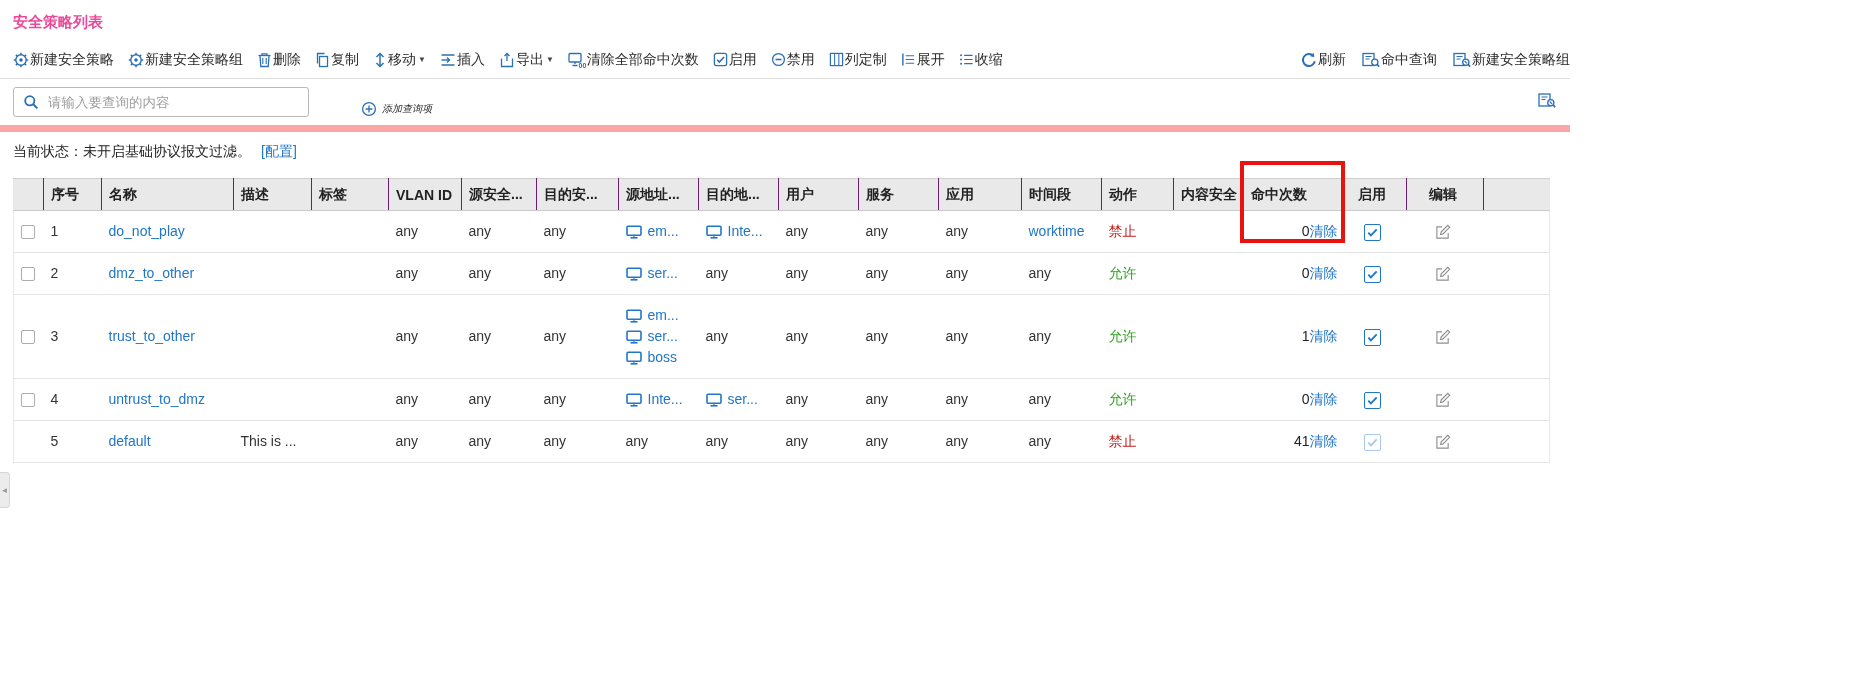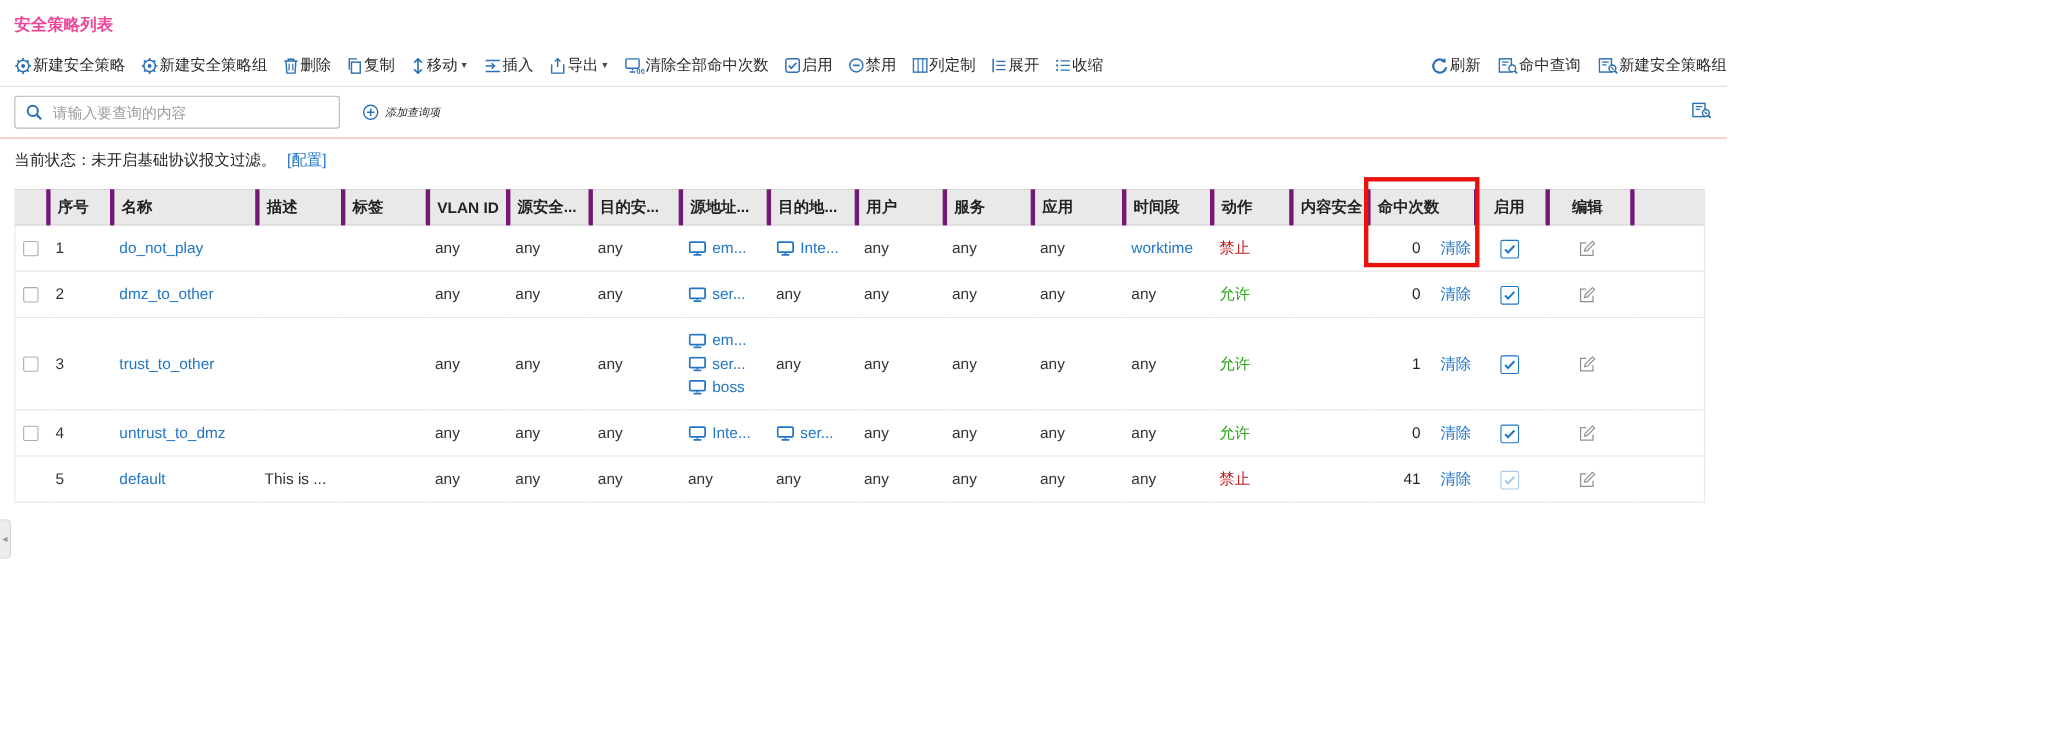--- a/index.html
+++ b/index.html
@@ -18,46 +18,46 @@
   .page-title{padding:13px 0 0 13px;font-size:15px;font-weight:bold;color:#ec4899;}
 
   .toolbar{margin-top:9px;height:38px;display:flex;align-items:center;justify-content:space-between;
            padding-left:13px;border-bottom:1px solid #dedede;width:1570px;}
   .toolbar-left,.toolbar-right{display:flex;align-items:center;}
   .tb-btn{display:flex;align-items:center;gap:1px;margin-right:14px;font-size:14px;color:#2b2b2b;cursor:pointer;white-space:nowrap;}
   .toolbar-right .tb-btn{margin-right:0;margin-left:16px;}
   .ticon{display:inline-flex;align-items:center;color:var(--icon-blue);}
   .caret{font-size:8px;color:#444;margin-left:1px;}
 
-  .search-row{width:1570px;padding:8px 13px;border-bottom:1px solid #fca5a5;display:flex;align-items:center;position:relative;}
+  .search-row{width:1570px;padding:8px 13px;border-bottom:7px solid #fca5a5;display:flex;align-items:flex-end;position:relative;gap:32px;}
   .search-box{width:296px;height:30px;border:1px solid #b9b9b9;border-radius:3px;display:flex;align-items:center;gap:7px;padding:0 9px;background:#fff;}
   .search-box input{flex:1;border:0;outline:0;font-size:13.5px;color:#333;background:transparent;font-family:inherit;}
   .search-box input::placeholder{color:#9e9e9e;}
   .add-query{display:flex;align-items:center;gap:5px;margin-left:20px;font-size:10px;color:#2b2b2b;cursor:pointer;font-style:italic;}
   .adv-search{position:absolute;right:14px;top:50%;transform:translateY(-50%);color:var(--icon-blue);cursor:pointer;}
 
   .status-row{padding:11px 13px 17px;font-size:14px;color:#222;}
   .status-row a{margin-left:10px;color:var(--accent);text-decoration:none;cursor:pointer;}
 
   table.policy{margin-left:13px;width:1536px;border-collapse:collapse;table-layout:fixed;font-size:14px;color:#333;
                border-left:1px solid #e8e8e8;border-right:1px solid #e8e8e8;}
-  table.policy thead th{background:#e9e9e9;border-top:1px solid #cfcfcf;border-bottom:1px solid #c9c9c9;border-right:4px solid #701a75;
+  table.policy thead th{background:#e9e9e9;border-top:1px solid #cfcfcf;border-bottom:1px solid #c9c9c9;border-right:1px solid #701a75;
       height:32px;text-align:left;padding:0 4px 0 7px;font-weight:bold;font-size:14px;color:#222;white-space:nowrap;overflow:hidden;}
   table.policy thead th:last-child{border-right:0;}
   table.policy thead th.center{text-align:center;padding-left:0;}
   table.policy tbody td{border-bottom:1px solid #e4e4e4;padding:10px 4px 10px 7px;vertical-align:middle;white-space:nowrap;overflow:hidden;line-height:21px;}
   table.policy tbody td.center{text-align:center;padding-left:0;}
   .link{color:var(--accent);cursor:pointer;}
   .addr-line{display:flex;align-items:center;gap:6px;line-height:21px;}
   .addr-line .ticon{color:var(--accent);}
   .act-deny{color:var(--deny);}
   .act-allow{color:var(--allow);}
   td.hits-cell{text-align:right;padding-right:12px;}
   .hit-num{color:#222;}
-  .clear-link{margin-left:18px;}
+  .clear-link{margin-left:0;}
   .row-cb{display:inline-block;width:14px;height:14px;border:1px solid #adadad;border-radius:2px;background:#fff;vertical-align:middle;cursor:pointer;}
   .cb-on{display:inline-flex;align-items:center;justify-content:center;width:17px;height:17px;border:1px solid var(--accent);
          border-radius:2px;color:var(--accent);background:#fff;cursor:pointer;vertical-align:middle;}
   .cb-dim{border-color:#a9c9e8;color:#a9c9e8;}
   .edit-btn{color:#8f8f8f;cursor:pointer;display:inline-flex;vertical-align:middle;}
 
   #hit-highlight{position:absolute;border:4px solid var(--hl);pointer-events:none;z-index:5;}
   .left-handle{position:absolute;left:0;top:472px;width:10px;height:36px;background:#ececec;border:1px solid #d6d6d6;border-left:0;
                border-radius:0 4px 4px 0;display:flex;align-items:center;justify-content:center;color:#9a9a9a;font-size:8px;cursor:pointer;}
 </style>

